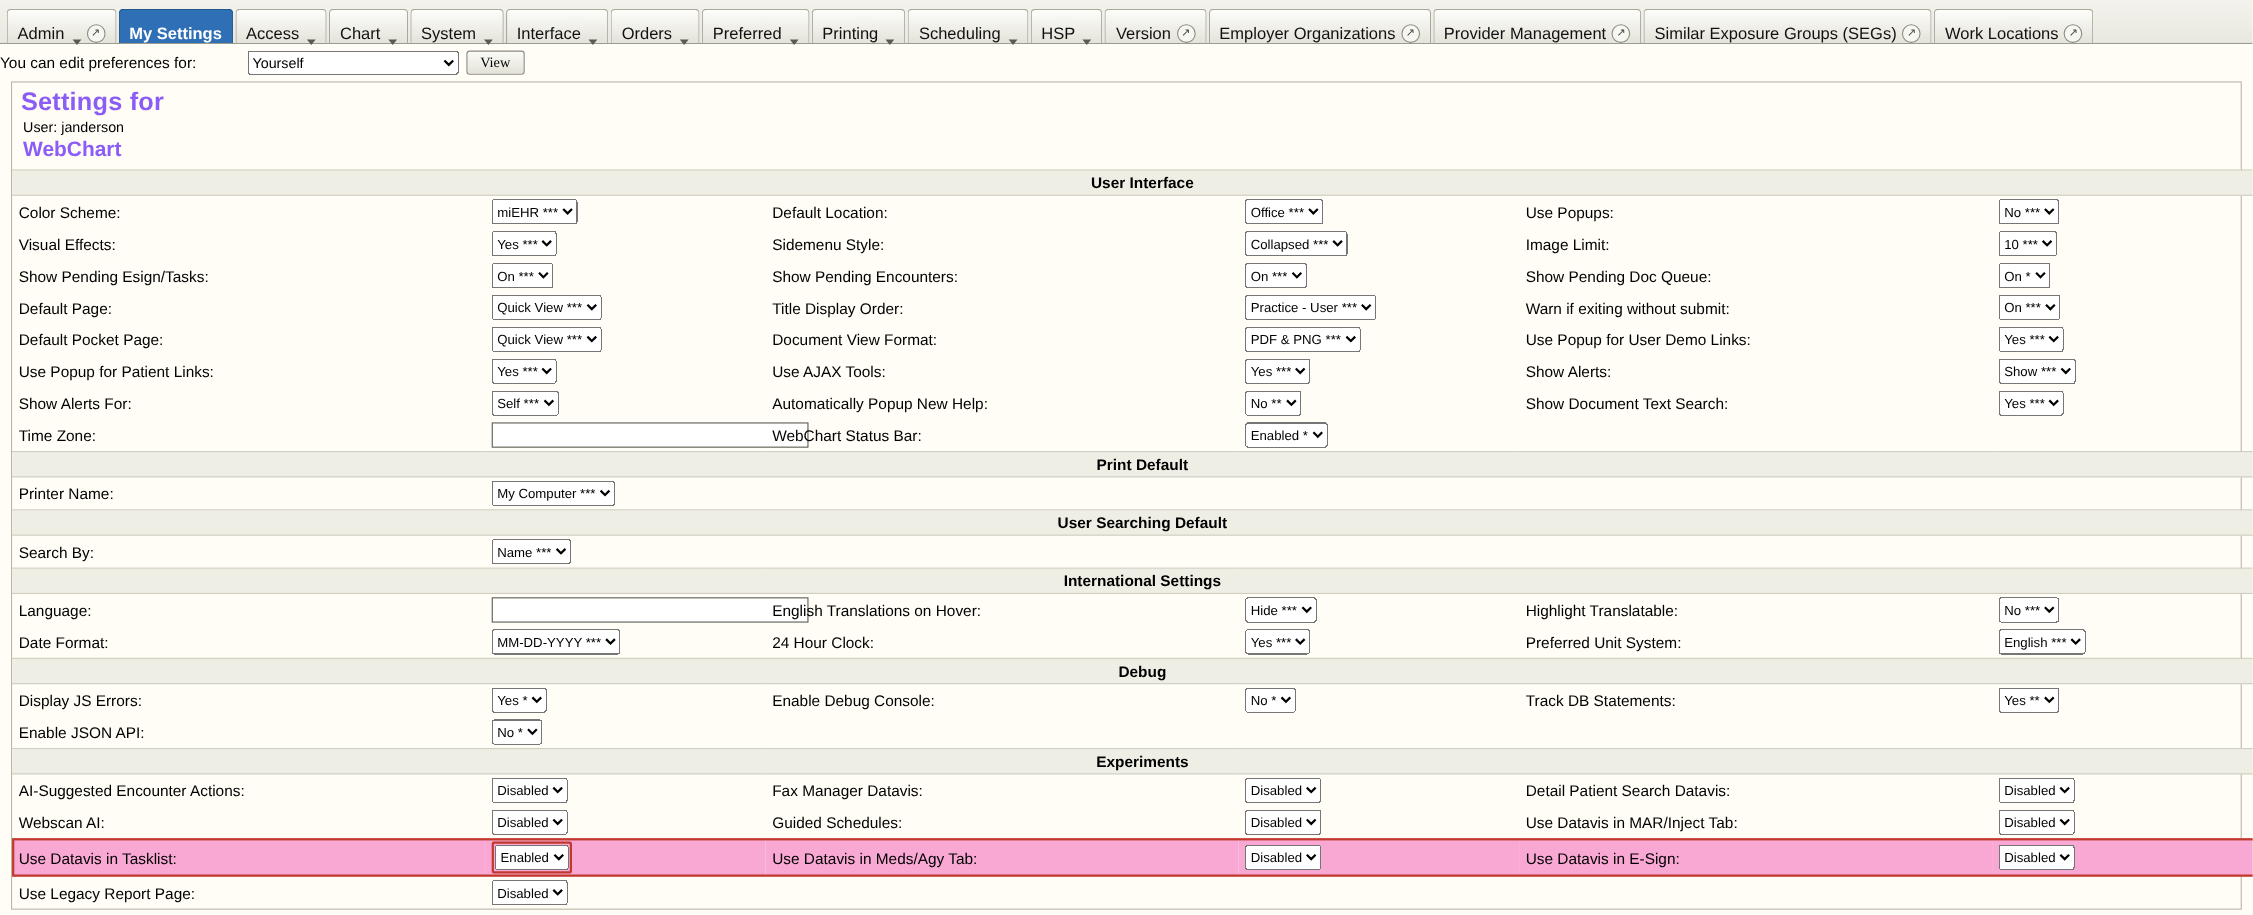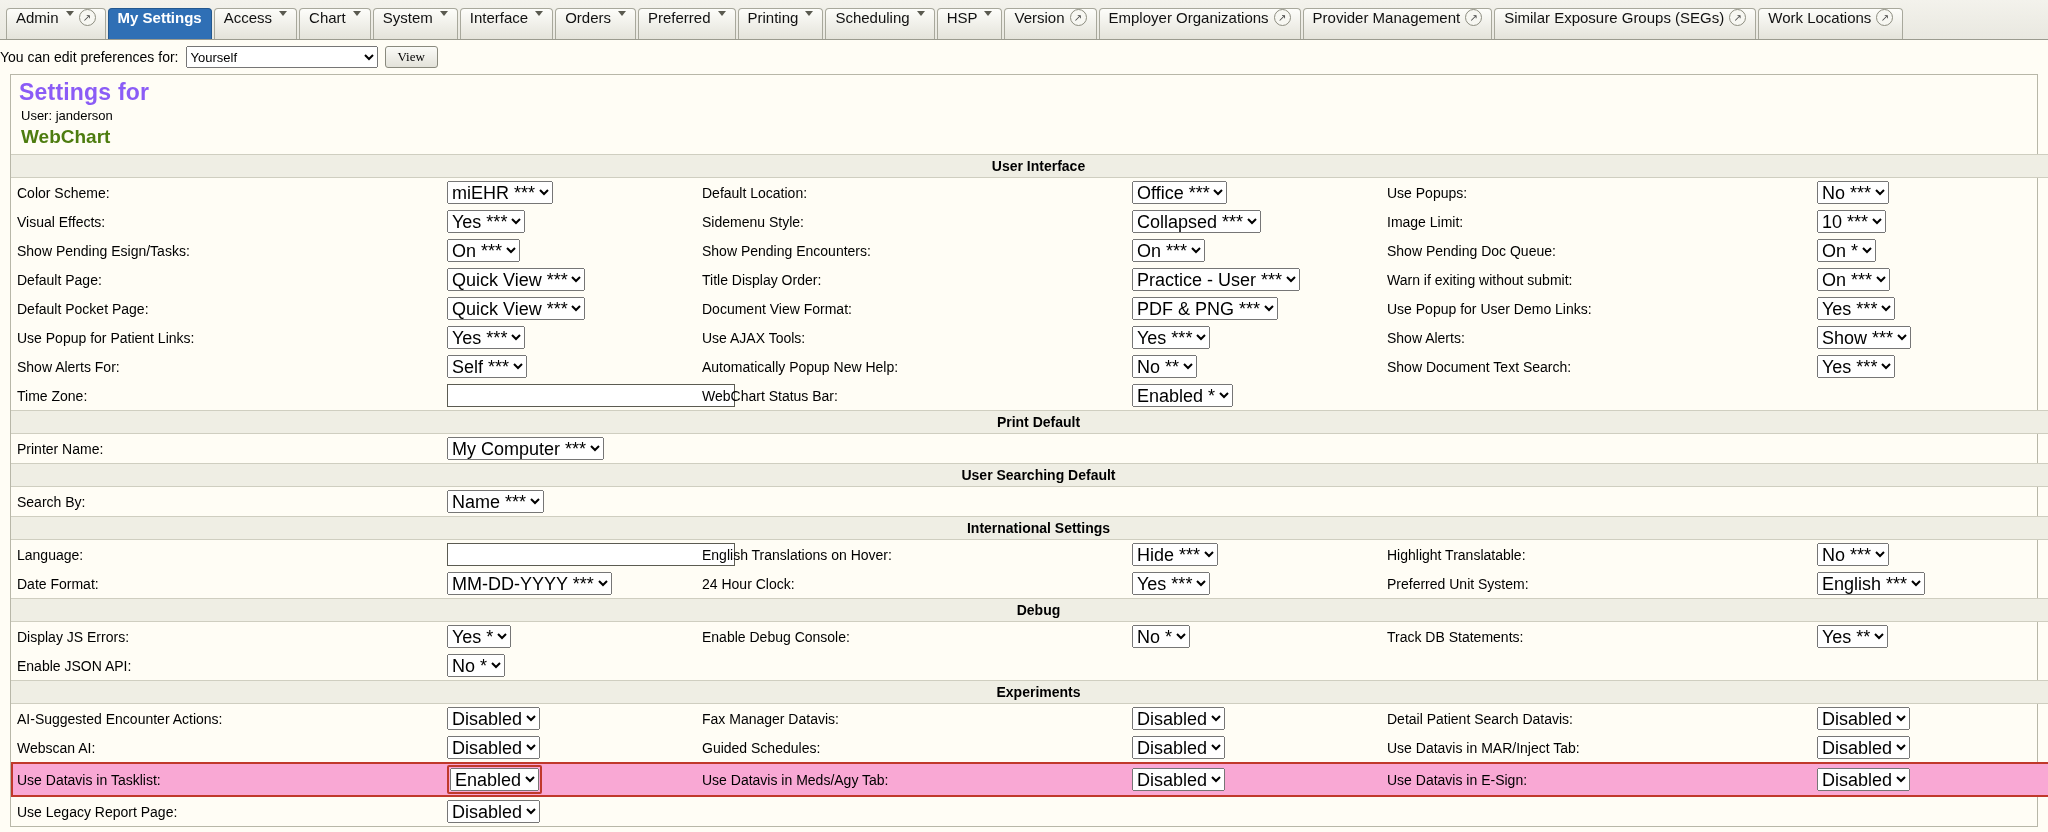--- a/index.html
+++ b/index.html
@@ -23,21 +23,21 @@
     display: flex;
     align-items: flex-end;
     height: 40px;
     padding: 0 6px;
     background: linear-gradient(#f3f2ec, #e9e8e0);
     border-bottom: 1px solid #9b9b8f;
     box-sizing: border-box;
   }
   .tab {
     display: flex;
-    align-items: flex-start;
+    align-items: flex-end;
     gap: 5px;
     height: 30px;
     padding: 0 9px;
     margin-right: 2px;
     border: 1px solid #a8a89c;
     border-bottom: none;
     border-radius: 4px 4px 0 0;
     background: linear-gradient(#fdfdfa, #e4e3da);
     font-size: 15px;
     color: #111;
@@ -81,20 +81,21 @@
     justify-content: flex-start;
     gap: 7px;
     padding-right: 14px;
     font-size: 14px;
   }
   .prefbar select {
     font-family: "Liberation Sans", sans-serif;
     font-size: 13px;
     height: 22px;
     width: 192px;
+    margin-left: 39px;
   }
   .prefbar button {
     font-family: Liberation Serif, serif;
     font-size: 13px;
     padding: 2px 12px;
     border: 1px solid #8a8a7e;
     background: linear-gradient(#fbfbf7, #e3e2d9);
     border-radius: 3px;
   }
 
@@ -125,21 +126,21 @@
     color: #8b5cf6;
     font-size: 23px;
     font-weight: bold;
     letter-spacing: .2px;
   }
   .user-line {
     font-size: 13px;
     padding: 2px 0 0 2px;
   }
   .webchart {
-    color: #4d7c0f;
+    color: #8b5cf6;
     font-size: 19px;
     font-weight: bold;
     padding: 3px 0 4px 2px;
   }
 
   table.grid {
     width: 100%;
     border-collapse: collapse;
     table-layout: fixed;
   }
@@ -157,21 +158,21 @@
     border-top: 1px solid #cfcec0;
     border-bottom: 1px solid #cfcec0;
     padding: 3px 0;
   }
   tr.row td.label { white-space: nowrap; }
   tr.row td.ctrl { }
   .colL { width: 430px; }
   .colC { width: 255px; }
   select.ws {
     font-family: "Liberation Sans", sans-serif;
-    font-size: 18px;
+    font-size: 12px;
     height: 23px;
     max-width: 100%;
   }
   input.ws {
     font-family: "Liberation Sans", sans-serif;
     font-size: 13px;
     height: 19px;
     width: 282px;
     border: 1px solid #5b5b52;
     background: #fff;

